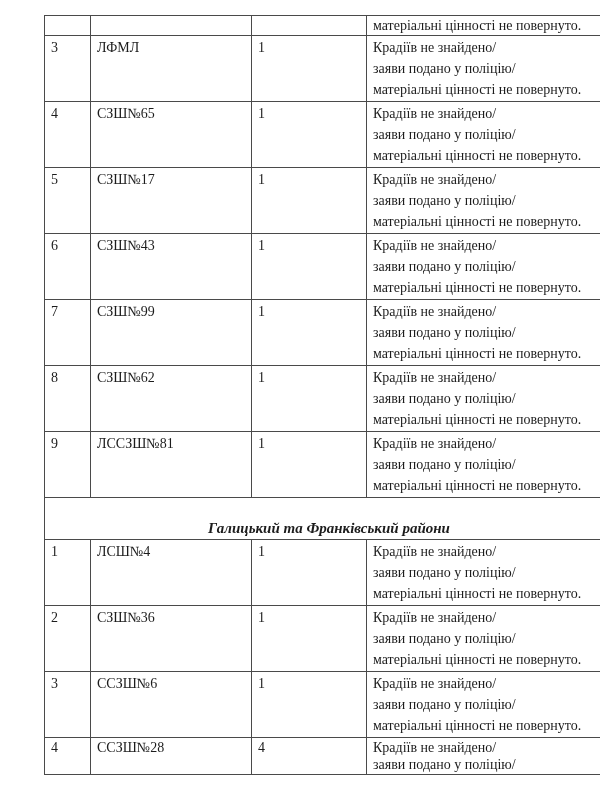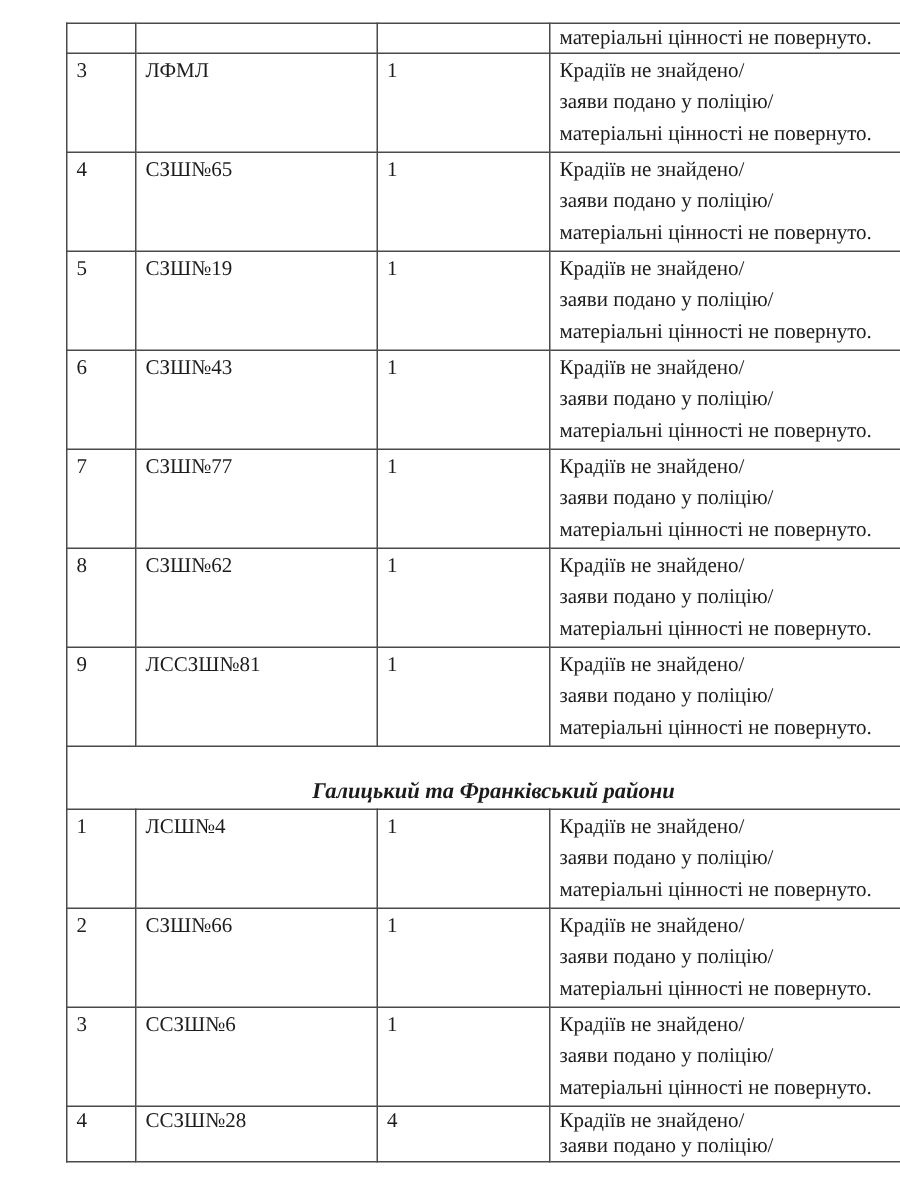--- a/index.html
+++ b/index.html
@@ -91,21 +91,21 @@
     <td>1</td>
     <td>
             <div class="status-line">Крадіїв не знайдено/</div>
             <div class="status-line">заяви подано у поліцію/</div>
             <div class="status-line">матеріальні цінності не повернуто.</div>
           </td>
   </tr>
 
   <tr class="row-normal">
     <td>5</td>
-    <td>СЗШ№19</td>
+    <td>СЗШ№17</td>
     <td>1</td>
     <td>
             <div class="status-line">Крадіїв не знайдено/</div>
             <div class="status-line">заяви подано у поліцію/</div>
             <div class="status-line">матеріальні цінності не повернуто.</div>
           </td>
   </tr>
 
   <tr class="row-normal">
     <td>6</td>
@@ -113,21 +113,21 @@
     <td>1</td>
     <td>
             <div class="status-line">Крадіїв не знайдено/</div>
             <div class="status-line">заяви подано у поліцію/</div>
             <div class="status-line">матеріальні цінності не повернуто.</div>
           </td>
   </tr>
 
   <tr class="row-normal">
     <td>7</td>
-    <td>СЗШ№77</td>
+    <td>СЗШ№99</td>
     <td>1</td>
     <td>
             <div class="status-line">Крадіїв не знайдено/</div>
             <div class="status-line">заяви подано у поліцію/</div>
             <div class="status-line">матеріальні цінності не повернуто.</div>
           </td>
   </tr>
 
   <tr class="row-normal">
     <td>8</td>
@@ -161,21 +161,21 @@
     <td>1</td>
     <td>
             <div class="status-line">Крадіїв не знайдено/</div>
             <div class="status-line">заяви подано у поліцію/</div>
             <div class="status-line">матеріальні цінності не повернуто.</div>
           </td>
   </tr>
 
   <tr class="row-normal">
     <td>2</td>
-    <td>СЗШ№66</td>
+    <td>СЗШ№36</td>
     <td>1</td>
     <td>
             <div class="status-line">Крадіїв не знайдено/</div>
             <div class="status-line">заяви подано у поліцію/</div>
             <div class="status-line">матеріальні цінності не повернуто.</div>
           </td>
   </tr>
 
   <tr class="row-normal">
     <td>3</td>

